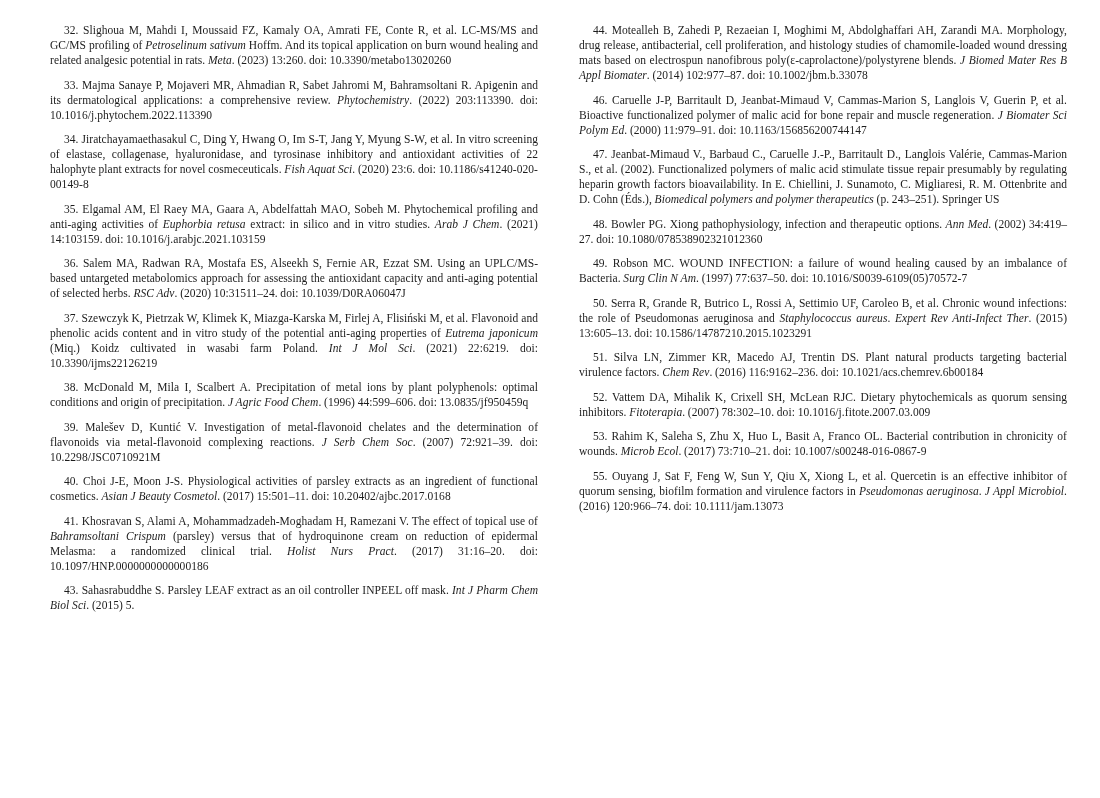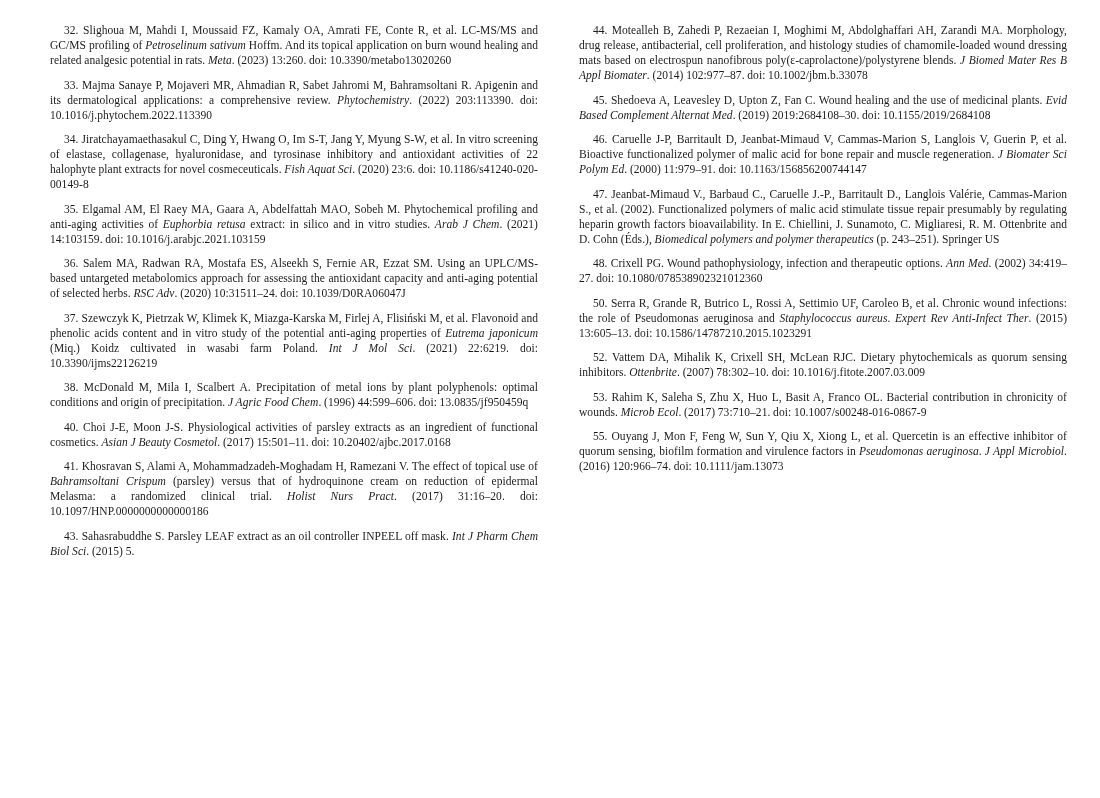--- a/index.html
+++ b/index.html
@@ -45,28 +45,30 @@
 
 <div class="page">
   <div class="col">
       <p class="ref"><span class="ref-num">32. </span><span>Slighoua M, Mahdi I, Moussaid FZ, Kamaly OA, Amrati FE, Conte R, et al. LC-MS/MS and GC/MS profiling of </span><i>Petroselinum sativum</i><span> Hoffm. And its topical application on burn wound healing and related analgesic potential in rats. </span><i>Meta</i><span>. (2023) 13:260. doi: 10.3390/metabo13020260</span></p>
       <p class="ref"><span class="ref-num">33. </span><span>Majma Sanaye P, Mojaveri MR, Ahmadian R, Sabet Jahromi M, Bahramsoltani R. Apigenin and its dermatological applications: a comprehensive review. </span><i>Phytochemistry</i><span>. (2022) 203:113390. doi: 10.1016/j.phytochem.2022.113390</span></p>
       <p class="ref"><span class="ref-num">34. </span><span>Jiratchayamaethasakul C, Ding Y, Hwang O, Im S-T, Jang Y, Myung S-W, et al. In vitro screening of elastase, collagenase, hyaluronidase, and tyrosinase inhibitory and antioxidant activities of 22 halophyte plant extracts for novel cosmeceuticals. </span><i>Fish Aquat Sci</i><span>. (2020) 23:6. doi: 10.1186/s41240-020-00149-8</span></p>
       <p class="ref"><span class="ref-num">35. </span><span>Elgamal AM, El Raey MA, Gaara A, Abdelfattah MAO, Sobeh M. Phytochemical profiling and anti-aging activities of </span><i>Euphorbia retusa</i><span> extract: in silico and in vitro studies. </span><i>Arab J Chem</i><span>. (2021) 14:103159. doi: 10.1016/j.arabjc.2021.103159</span></p>
       <p class="ref"><span class="ref-num">36. </span><span>Salem MA, Radwan RA, Mostafa ES, Alseekh S, Fernie AR, Ezzat SM. Using an UPLC/MS-based untargeted metabolomics approach for assessing the antioxidant capacity and anti-aging potential of selected herbs. </span><i>RSC Adv</i><span>. (2020) 10:31511–24. doi: 10.1039/D0RA06047J</span></p>
       <p class="ref"><span class="ref-num">37. </span><span>Szewczyk K, Pietrzak W, Klimek K, Miazga-Karska M, Firlej A, Flisiński M, et al. Flavonoid and phenolic acids content and in vitro study of the potential anti-aging properties of </span><i>Eutrema japonicum</i><span> (Miq.) Koidz cultivated in wasabi farm Poland. </span><i>Int J Mol Sci</i><span>. (2021) 22:6219. doi: 10.3390/ijms22126219</span></p>
       <p class="ref"><span class="ref-num">38. </span><span>McDonald M, Mila I, Scalbert A. Precipitation of metal ions by plant polyphenols: optimal conditions and origin of precipitation. </span><i>J Agric Food Chem</i><span>. (1996) 44:599–606. doi: 13.0835/jf950459q</span></p>
+      <p class="ref"><span class="ref-num">39. </span><span>Malešev D, Kuntić V. Investigation of metal-flavonoid chelates and the determination of flavonoids via metal-flavonoid complexing reactions. </span><i>J Serb Chem Soc</i><span>. (2007) 72:921–39. doi: 10.2298/JSC0710921M</span></p>
       <p class="ref"><span class="ref-num">40. </span><span>Choi J-E, Moon J-S. Physiological activities of parsley extracts as an ingredient of functional cosmetics. </span><i>Asian J Beauty Cosmetol</i><span>. (2017) 15:501–11. doi: 10.20402/ajbc.2017.0168</span></p>
       <p class="ref"><span class="ref-num">41. </span><span>Khosravan S, Alami A, Mohammadzadeh-Moghadam H, Ramezani V. The effect of topical use of </span><i>Bahramsoltani Crispum</i><span> (parsley) versus that of hydroquinone cream on reduction of epidermal Melasma: a randomized clinical trial. </span><i>Holist Nurs Pract</i><span>. (2017) 31:16–20. doi: 10.1097/HNP.0000000000000186</span></p>
       <p class="ref"><span class="ref-num">43. </span><span>Sahasrabuddhe S. Parsley LEAF extract as an oil controller INPEEL off mask. </span><i>Int J Pharm Chem Biol Sci</i><span>. (2015) 5.</span></p>
     </div>
   <div class="col">
       <p class="ref"><span class="ref-num">44. </span><span>Motealleh B, Zahedi P, Rezaeian I, Moghimi M, Abdolghaffari AH, Zarandi MA. Morphology, drug release, antibacterial, cell proliferation, and histology studies of chamomile-loaded wound dressing mats based on electrospun nanofibrous poly(ε-caprolactone)/polystyrene blends. </span><i>J Biomed Mater Res B Appl Biomater</i><span>. (2014) 102:977–87. doi: 10.1002/jbm.b.33078</span></p>
-      <p class="ref"><span class="ref-num">45. </span><span>Shedoeva A, Leavesley D, Upton Z, Fan C. Wound healing and the use of medicinal plants. </span><i>Evid Based Complement Alternat Med</i><span>. (2019) 2019:2684108–30. doi: 10.1155/2019/2684108</span></p>
       <p class="ref"><span class="ref-num">46. </span><span>Caruelle J-P, Barritault D, Jeanbat-Mimaud V, Cammas-Marion S, Langlois V, Guerin P, et al. Bioactive functionalized polymer of malic acid for bone repair and muscle regeneration. </span><i>J Biomater Sci Polym Ed</i><span>. (2000) 11:979–91. doi: 10.1163/156856200744147</span></p>
       <p class="ref"><span class="ref-num">47. </span><span>Jeanbat-Mimaud V., Barbaud C., Caruelle J.-P., Barritault D., Langlois Valérie, Cammas-Marion S., et al. (2002). Functionalized polymers of malic acid stimulate tissue repair presumably by regulating heparin growth factors bioavailability. In E. Chiellini, J. Sunamoto, C. Migliaresi, R. M. Ottenbrite and D. Cohn (Éds.), </span><i>Biomedical polymers and polymer therapeutics</i><span> (p. 243–251). Springer US</span></p>
-      <p class="ref"><span class="ref-num">48. </span><span>Crixell PG. Wound pathophysiology, infection and therapeutic options. </span><i>Ann Med</i><span>. (2002) 34:419–27. doi: 10.1080/078538902321012360</span></p>
+      <p class="ref"><span class="ref-num">48. </span><span>Bowler PG. Xiong pathophysiology, infection and therapeutic options. </span><i>Ann Med</i><span>. (2002) 34:419–27. doi: 10.1080/078538902321012360</span></p>
+      <p class="ref"><span class="ref-num">49. </span><span>Robson MC. WOUND INFECTION: a failure of wound healing caused by an imbalance of Bacteria. </span><i>Surg Clin N Am</i><span>. (1997) 77:637–50. doi: 10.1016/S0039-6109(05)70572-7</span></p>
       <p class="ref"><span class="ref-num">50. </span><span>Serra R, Grande R, Butrico L, Rossi A, Settimio UF, Caroleo B, et al. Chronic wound infections: the role of Pseudomonas aeruginosa and </span><i>Staphylococcus aureus</i><span>. </span><i>Expert Rev Anti-Infect Ther</i><span>. (2015) 13:605–13. doi: 10.1586/14787210.2015.1023291</span></p>
-      <p class="ref"><span class="ref-num">52. </span><span>Vattem DA, Mihalik K, Crixell SH, McLean RJC. Dietary phytochemicals as quorum sensing inhibitors. </span><i>Ottenbrite</i><span>. (2007) 78:302–10. doi: 10.1016/j.fitote.2007.03.009</span></p>
+      <p class="ref"><span class="ref-num">51. </span><span>Silva LN, Zimmer KR, Macedo AJ, Trentin DS. Plant natural products targeting bacterial virulence factors. </span><i>Chem Rev</i><span>. (2016) 116:9162–236. doi: 10.1021/acs.chemrev.6b00184</span></p>
+      <p class="ref"><span class="ref-num">52. </span><span>Vattem DA, Mihalik K, Crixell SH, McLean RJC. Dietary phytochemicals as quorum sensing inhibitors. </span><i>Fitoterapia</i><span>. (2007) 78:302–10. doi: 10.1016/j.fitote.2007.03.009</span></p>
       <p class="ref"><span class="ref-num">53. </span><span>Rahim K, Saleha S, Zhu X, Huo L, Basit A, Franco OL. Bacterial contribution in chronicity of wounds. </span><i>Microb Ecol</i><span>. (2017) 73:710–21. doi: 10.1007/s00248-016-0867-9</span></p>
-      <p class="ref"><span class="ref-num">55. </span><span>Ouyang J, Mon F, Feng W, Sun Y, Qiu X, Xiong L, et al. Quercetin is an effective inhibitor of quorum sensing, biofilm formation and virulence factors in </span><i>Pseudomonas aeruginosa</i><span>. </span><i>J Appl Microbiol</i><span>. (2016) 120:966–74. doi: 10.1111/jam.13073</span></p>
+      <p class="ref"><span class="ref-num">55. </span><span>Ouyang J, Sat F, Feng W, Sun Y, Qiu X, Xiong L, et al. Quercetin is an effective inhibitor of quorum sensing, biofilm formation and virulence factors in </span><i>Pseudomonas aeruginosa</i><span>. </span><i>J Appl Microbiol</i><span>. (2016) 120:966–74. doi: 10.1111/jam.13073</span></p>
     </div>
 </div>
 
 </body></html>

